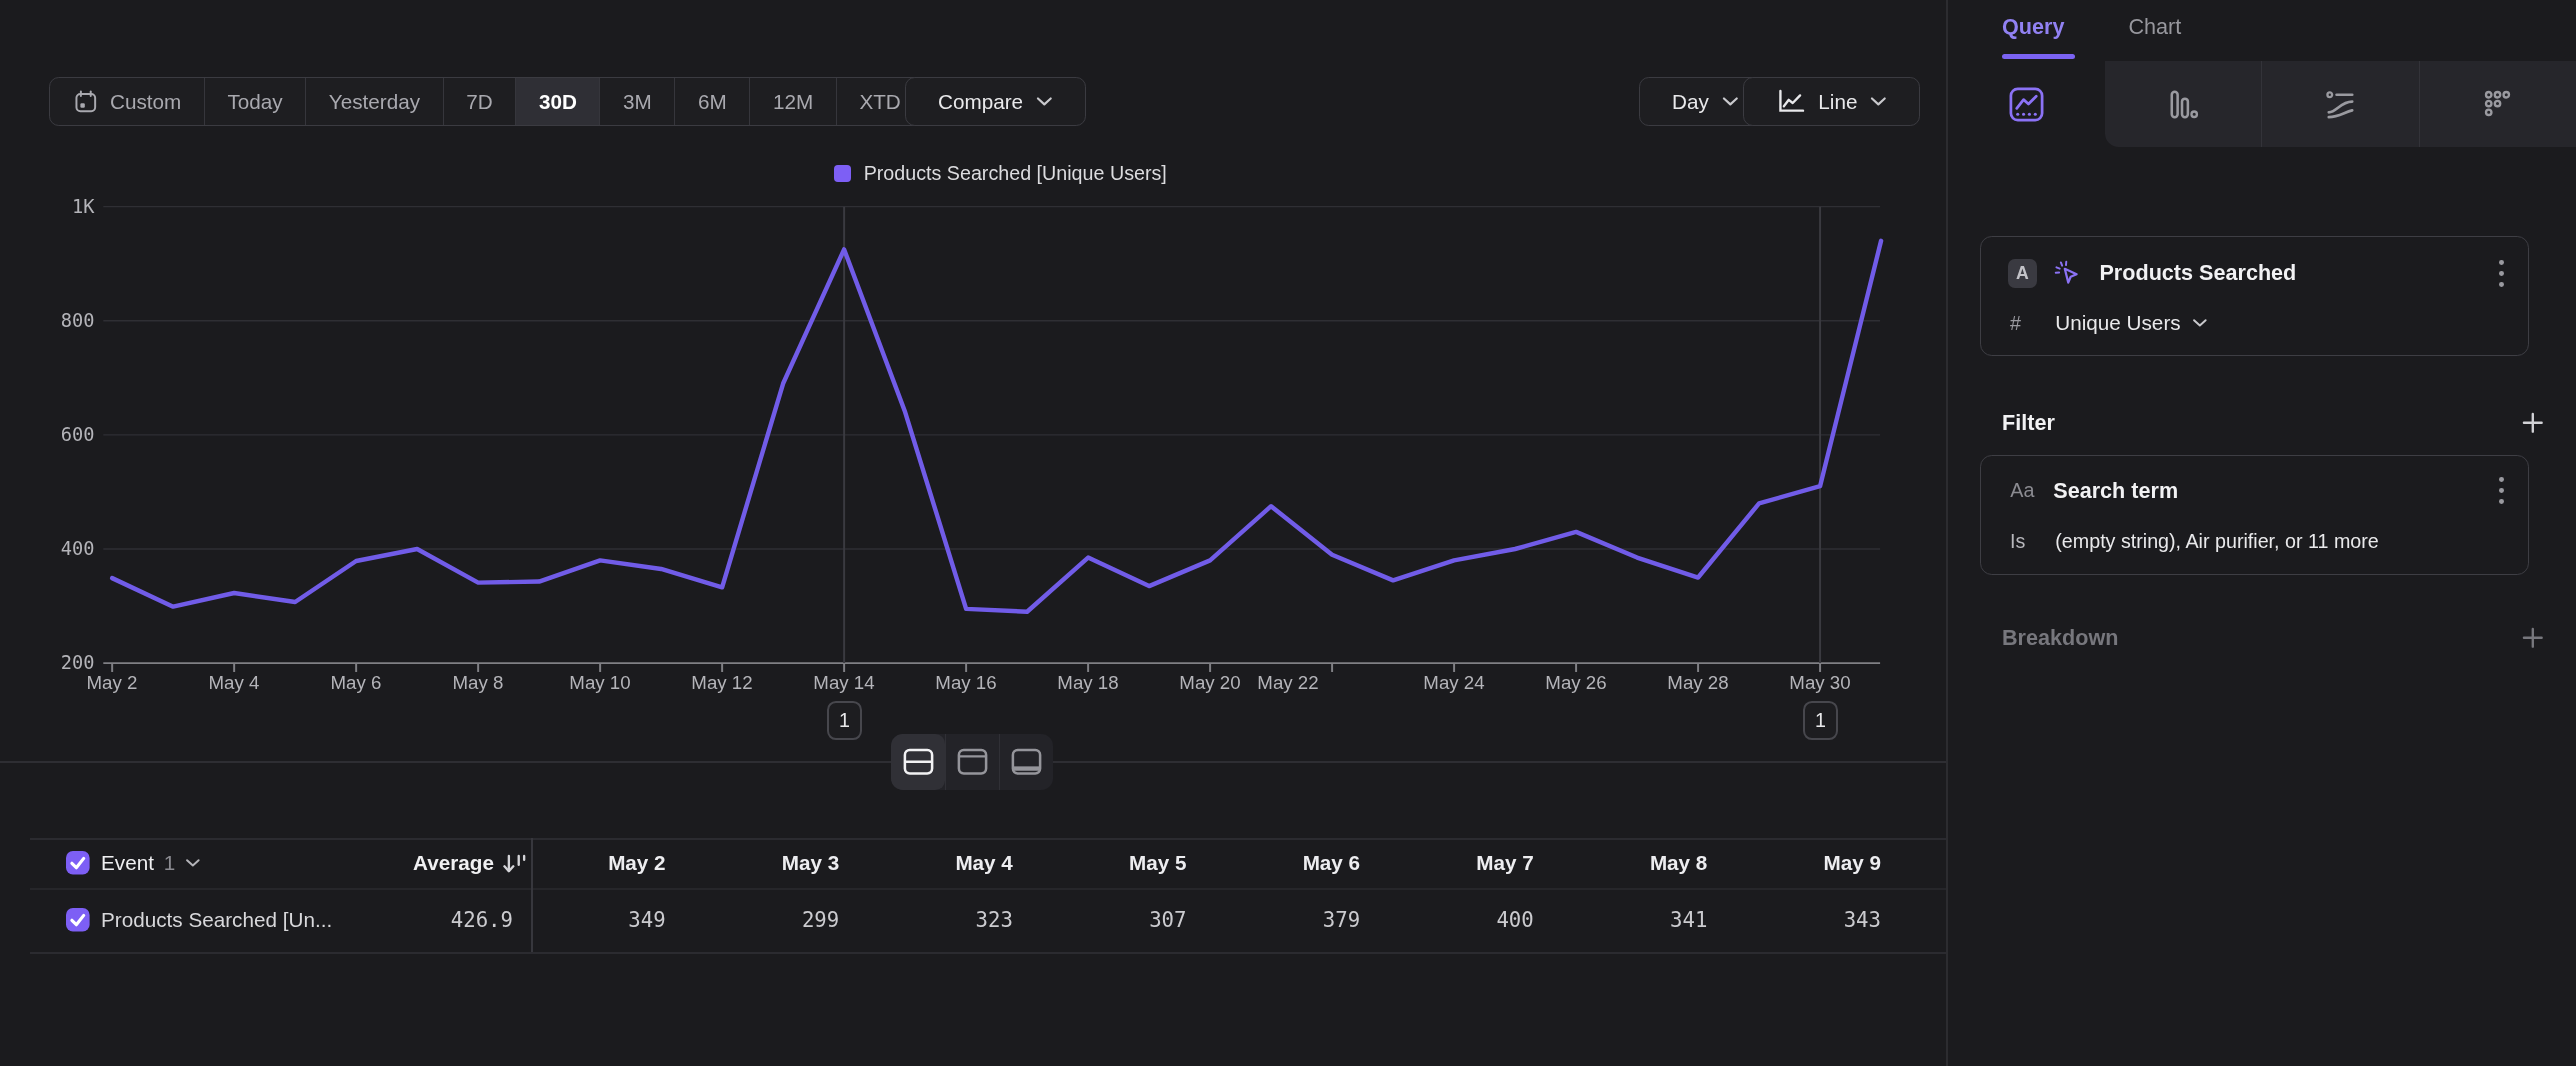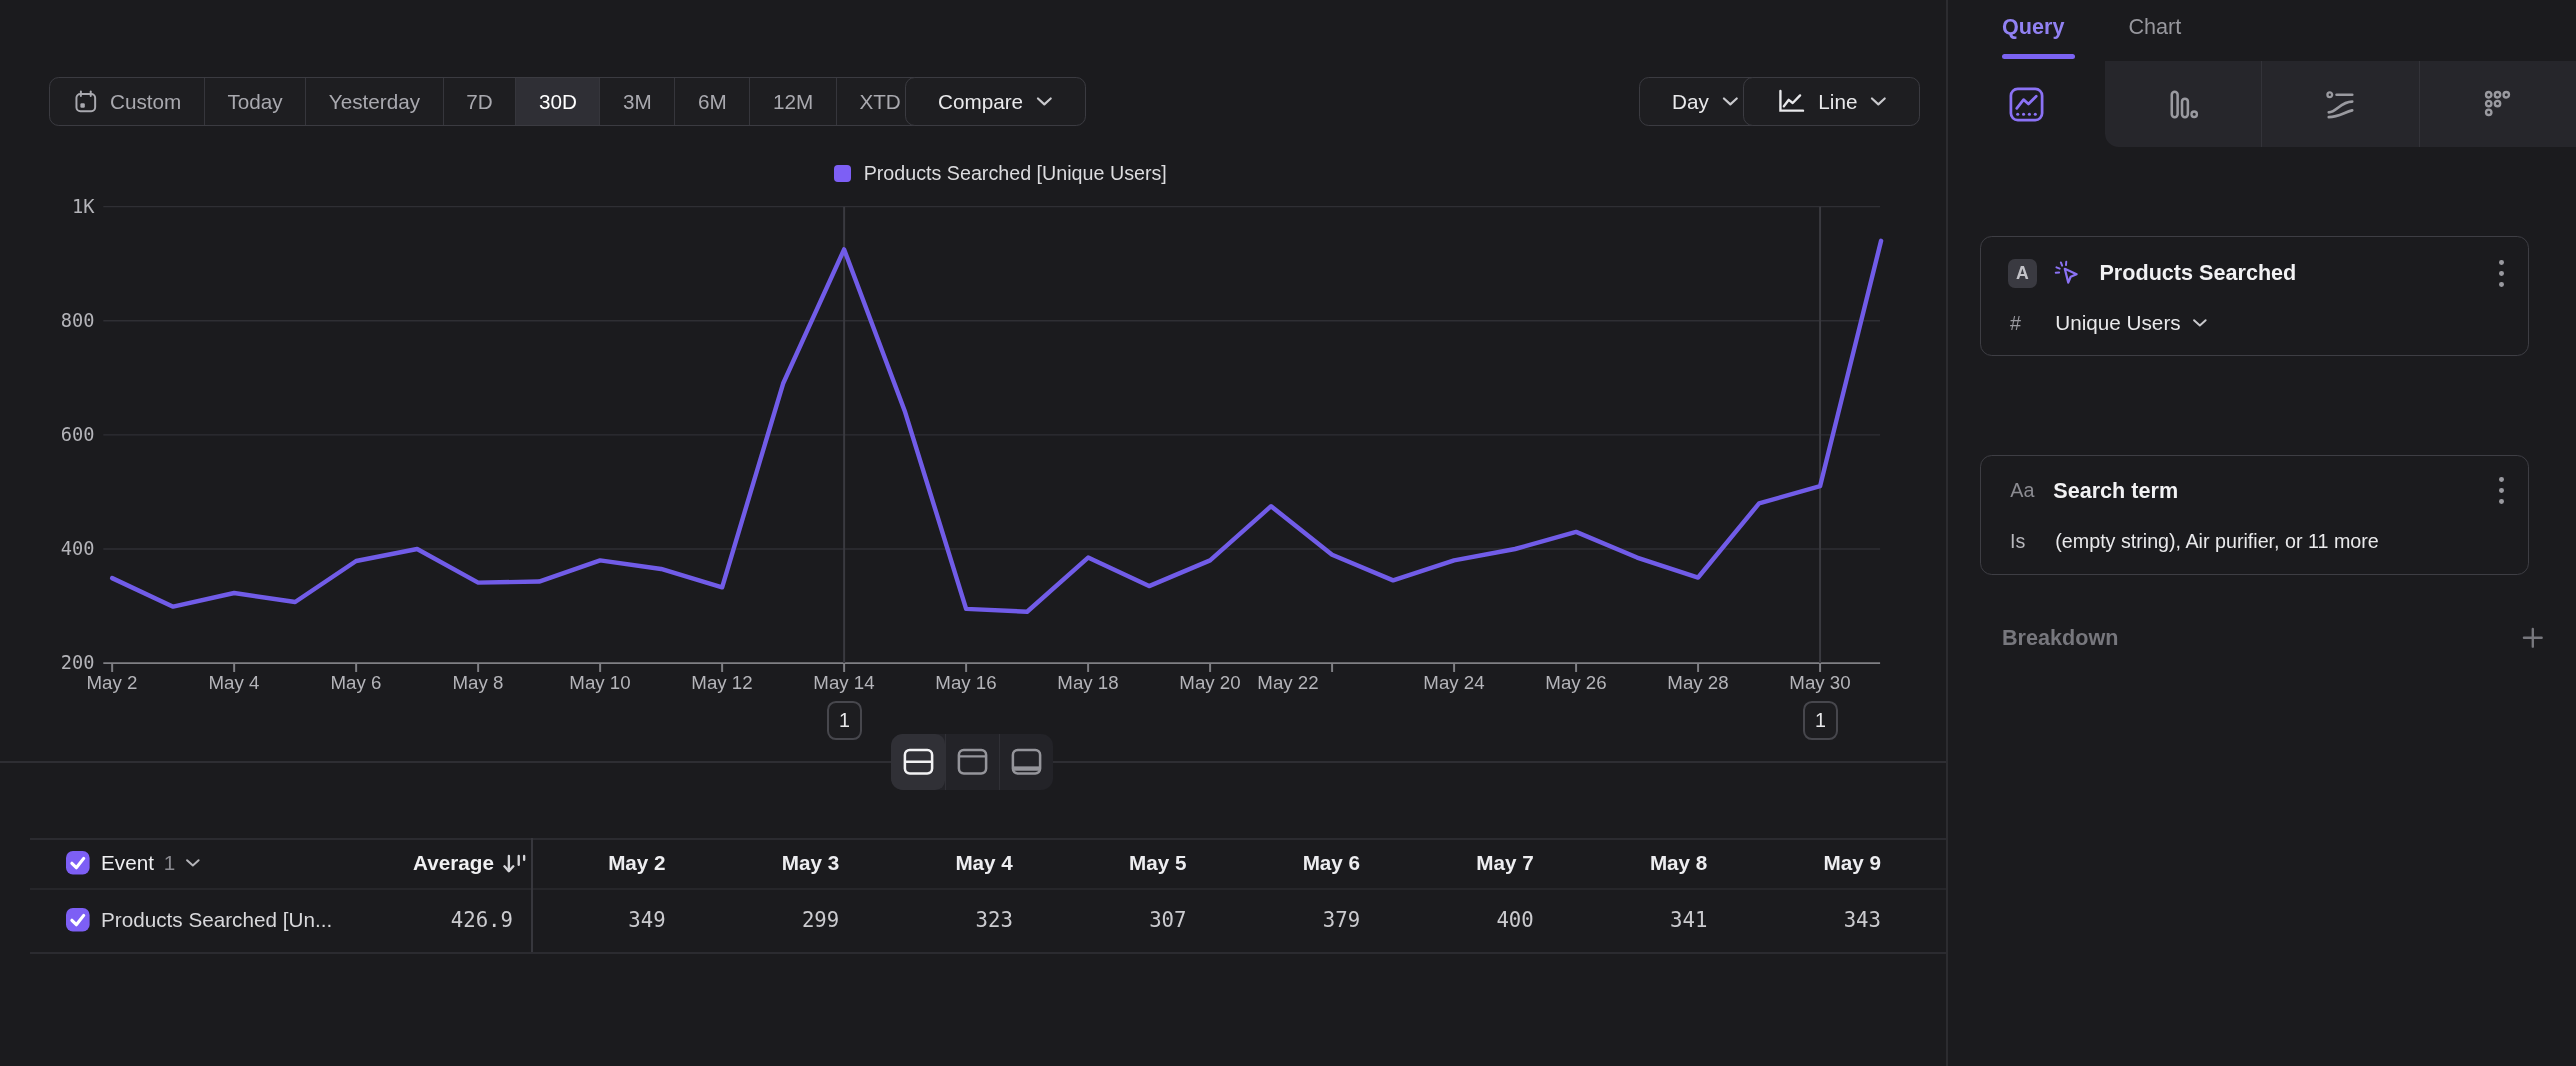--- a/index.html
+++ b/index.html
@@ -12,21 +12,21 @@
   #main { position:absolute; left:0; top:0; width:1946px; height:1067px; }
   #main-panel-divider { position:absolute; left:1946px; top:0; width:2px; height:1067px; background:#2c2c30; }
 
   
   #toolbar { position:absolute; left:0; top:77px; width:2294px; height:49px; }
   .seg-group { position:absolute; left:49px; top:0; height:49px; display:flex; align-items:stretch;
                border:1.5px solid #3b3b41; border-radius:9.8px; overflow:hidden; background:#1e1e21; }
   .seg { display:flex; align-items:center; gap:11.8px; padding:0 22.6px; font-size:20.7px; color:#a9a9af;
          border-left:1.5px solid #36363c; cursor:default; white-space:nowrap; }
   .seg:first-child { border-left:none; }
-  .seg.active { background:#2f2f35; color:#fff; font-weight:normal; }
+  .seg.active { background:#2f2f35; color:#fff; font-weight:bold; }
   .btn { position:absolute; top:0; height:49px; display:flex; align-items:center; gap:12.8px;
          border:1.5px solid #3b3b41; border-radius:9.8px; background:#1e1e21; color:#e9e9eb;
          font-size:20.7px; padding:0 32px; }
   #compare-btn { left:905px; }
   #day-btn { left:1639px; }
   #line-btn { left:1743px; }
 
   
   #legend { position:absolute; left:112px; top:161px; width:1777px; height:25.6px;
             display:flex; align-items:center; justify-content:center; gap:12.8px; }
@@ -389,20 +389,26 @@
       <span class="measure-prefix">#</span>
       <span style="display:flex;align-items:center;gap:11.8px">
         <span class="measure-label">Unique Users</span>
         <svg width="15.7" height="9.8" viewBox="0 0 17 11">
             <path d="M2 2.5 L8.5 8.5 L15 2.5" fill="none" stroke="#c9c9cd" stroke-width="2.2" stroke-linecap="round" stroke-linejoin="round"></path>
           </svg>
       </span>
     </div>
   </div>
 
+  <div class="section-head" style="top:409px">
+    <span class="section-title">Filter</span>
+    <svg width="27.6" height="27.6" viewBox="0 0 28 28">
+      <path d="M14 5 V23 M5 14 H23" stroke="#d2d2d6" stroke-width="2.4" stroke-linecap="round"></path>
+    </svg>
+  </div>
   <div class="card" style="top:455px">
     <div class="card-row1">
       <span class="aa-badge">Aa</span>
       <span class="card-title">Search term</span>
       <span class="kebab">
           <i></i>
           <i></i>
           <i></i>
         </span>
     </div>

